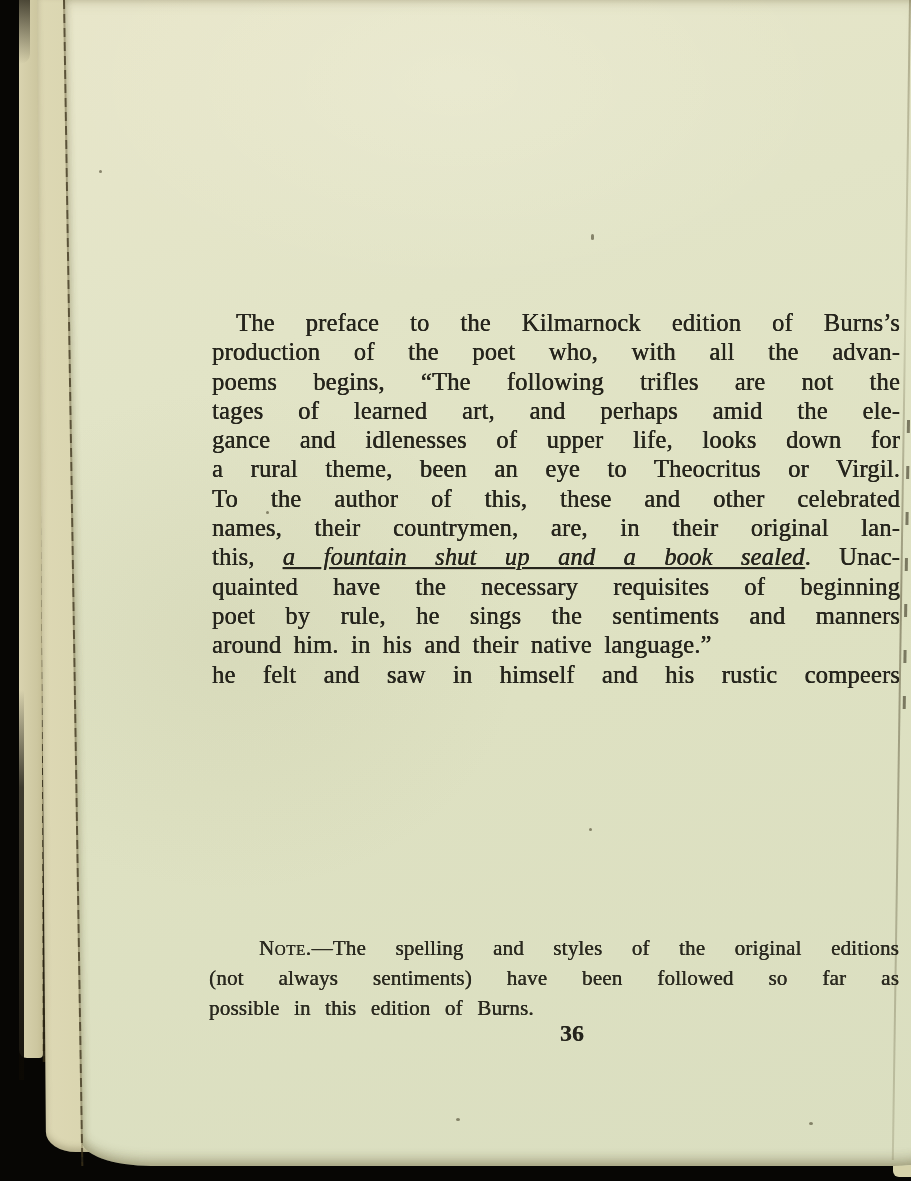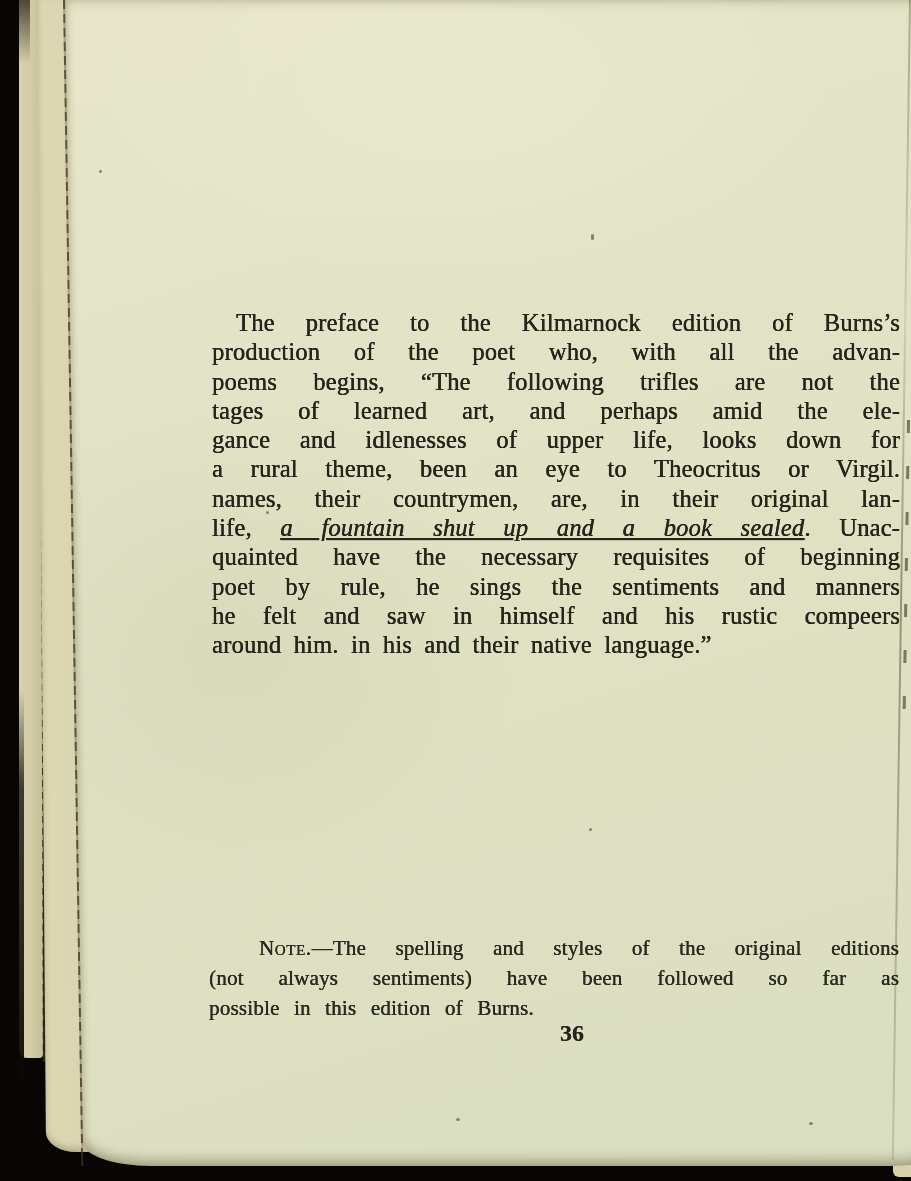--- a/index.html
+++ b/index.html
@@ -136,26 +136,27 @@
       <div class="crease"></div>
       <div class="crease-marks"></div>
 
       <div class="paragraph" id="paragraph">
           <div class="tline indent"><span>The preface to the Kilmarnock edition of Burns’s</span></div>
           <div class="tline"><span>production of the poet who, with all the advan-</span></div>
           <div class="tline"><span>poems begins, “The following trifles are not the</span></div>
           <div class="tline"><span>tages of learned art, and perhaps amid the ele-</span></div>
           <div class="tline"><span>gance and idlenesses of upper life, looks down for</span></div>
           <div class="tline"><span>a rural theme, been an eye to Theocritus or Virgil.</span></div>
+          <div class="tline"><span>To the author of this, these and other celebrated</span></div>
           <div class="tline"><span>names, their countrymen, are, in their original lan-</span></div>
-          <div class="tline"><span>life, </span><span class="it">a fountain shut up and a book sealed</span><span>. Unac-</span></div>
+          <div class="tline"><span>this, </span><span class="it">a fountain shut up and a book sealed</span><span>. Unac-</span></div>
           <div class="tline"><span>quainted have the necessary requisites of beginning</span></div>
           <div class="tline"><span>poet by rule, he sings the sentiments and manners</span></div>
+          <div class="tline lastline"><span>around him. in his and their native language.”</span></div>
           <div class="tline"><span>he felt and saw in himself and his rustic compeers</span></div>
-          <div class="tline lastline"><span>around him. in his and their native language.”</span></div>
         </div>
       <div class="note" id="note">
           <div class="tline indent"><span class="sc">Note.</span><span>—The spelling and styles of the original editions</span></div>
           <div class="tline"><span>(not always sentiments) have been followed so far as</span></div>
           <div class="tline lastline"><span>possible in this edition of Burns.</span></div>
         </div>
       <div class="pagenum">36</div>
 
       <div class="speck" style="left:528px;top:234px;width:3px;height:6px;border-radius:2px;"></div>
       <div class="speck" style="left:36px;top:170px;width:3px;height:3px;"></div>

